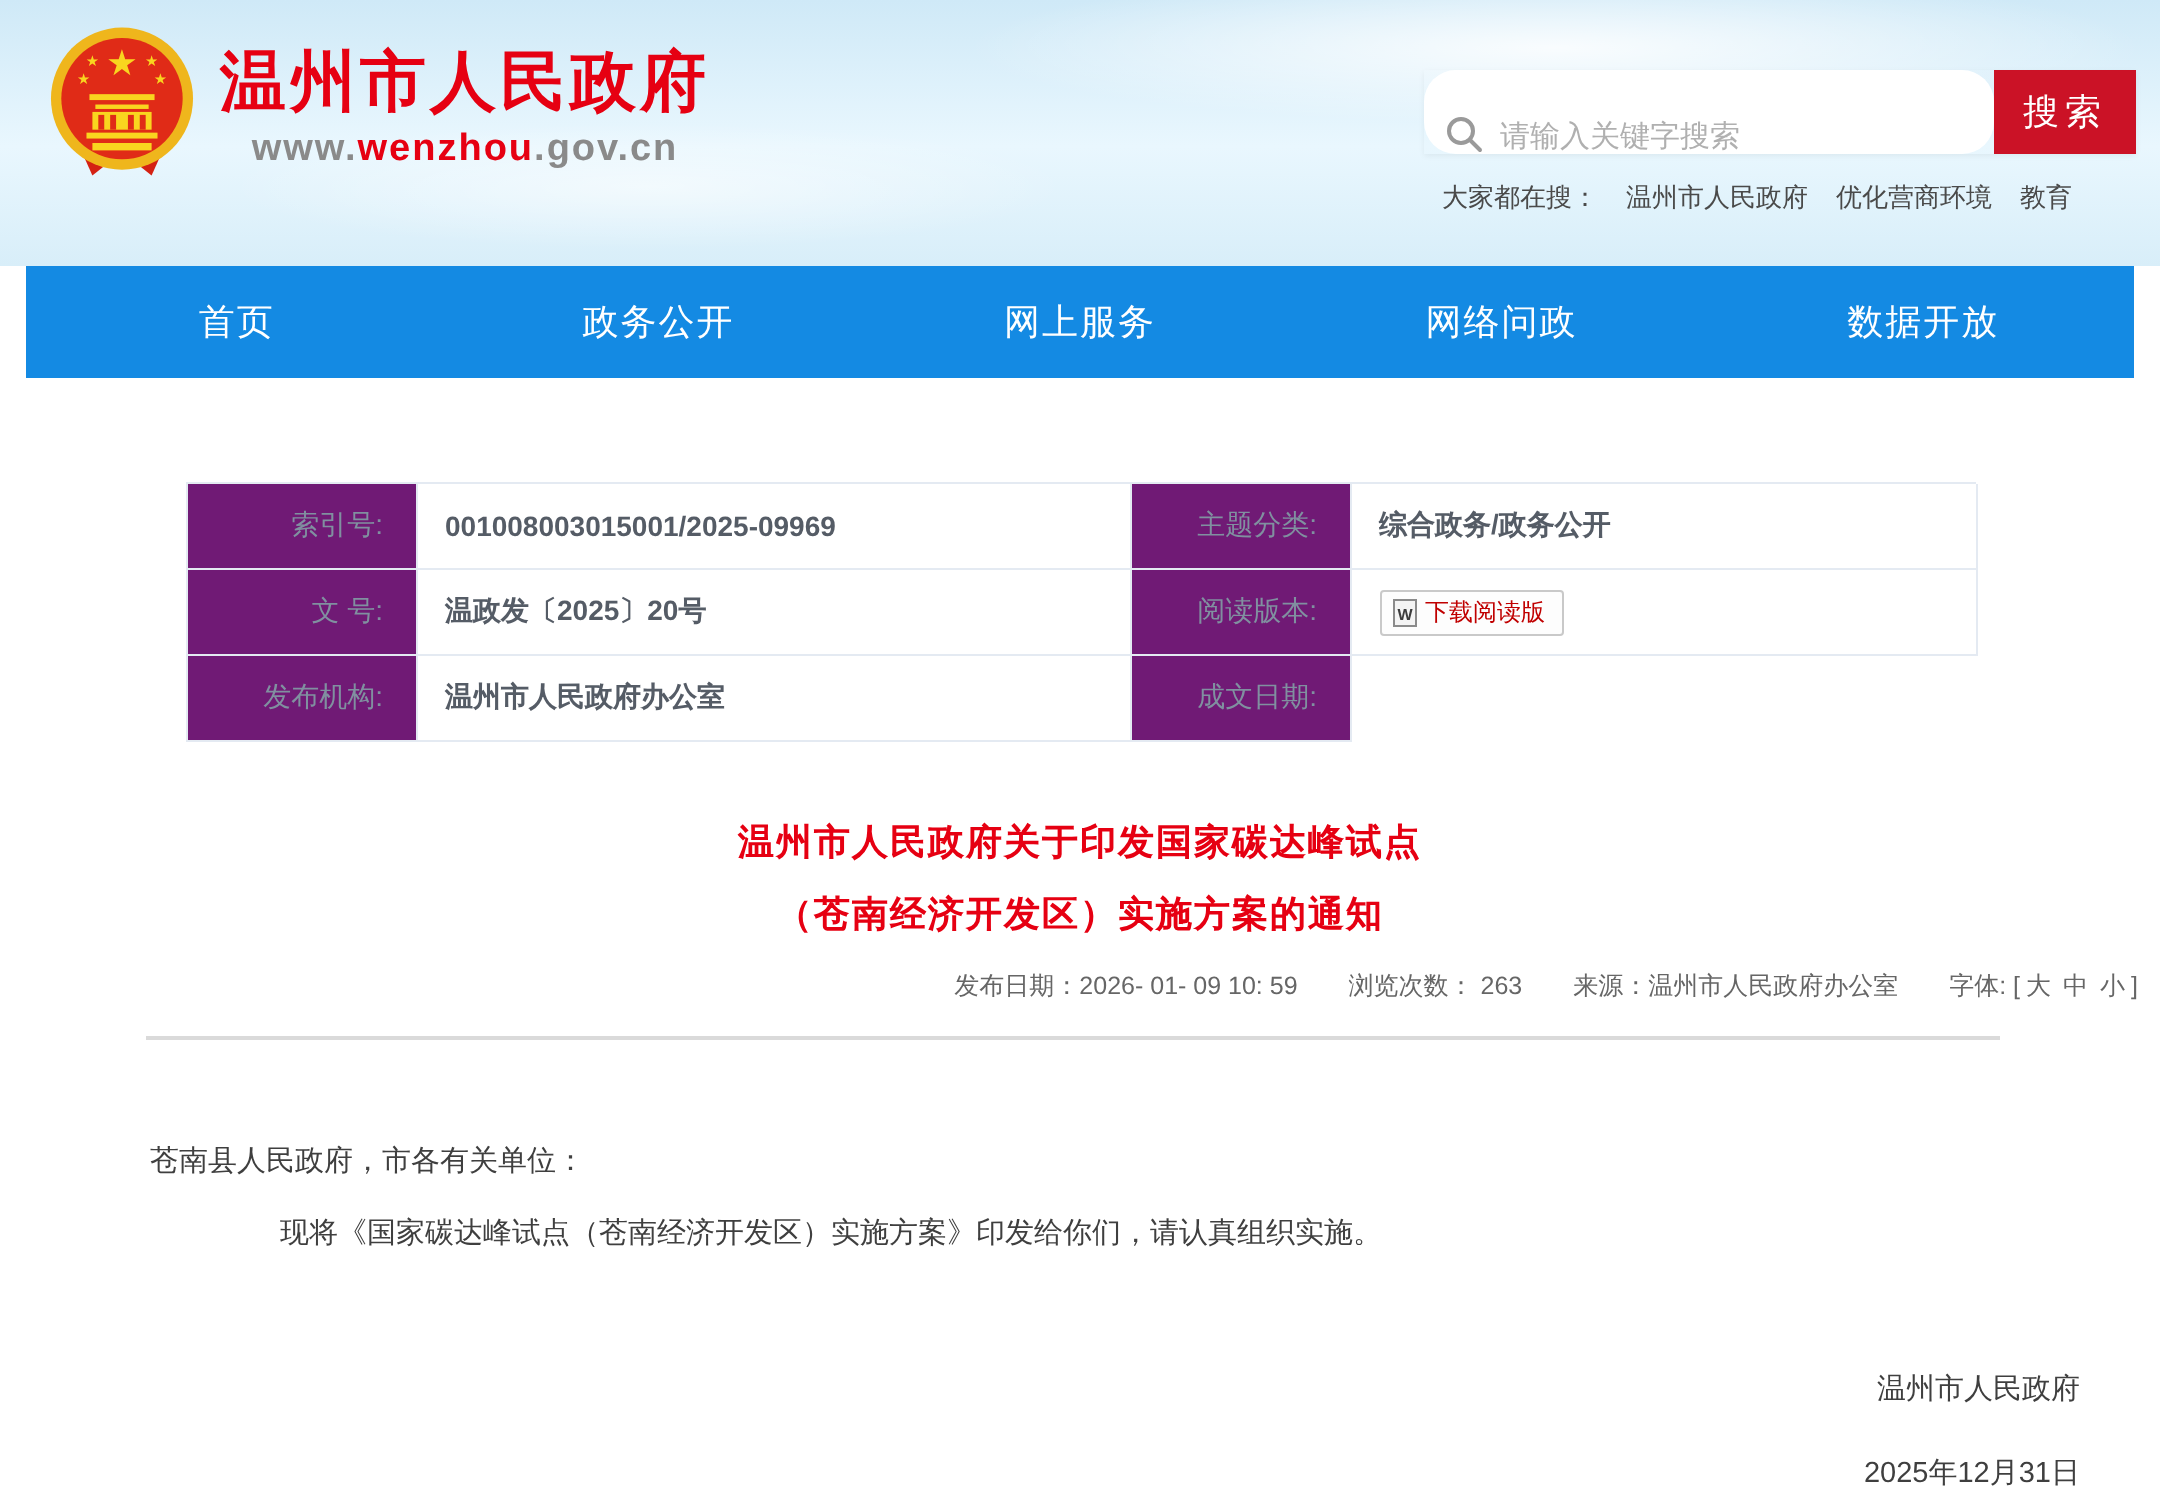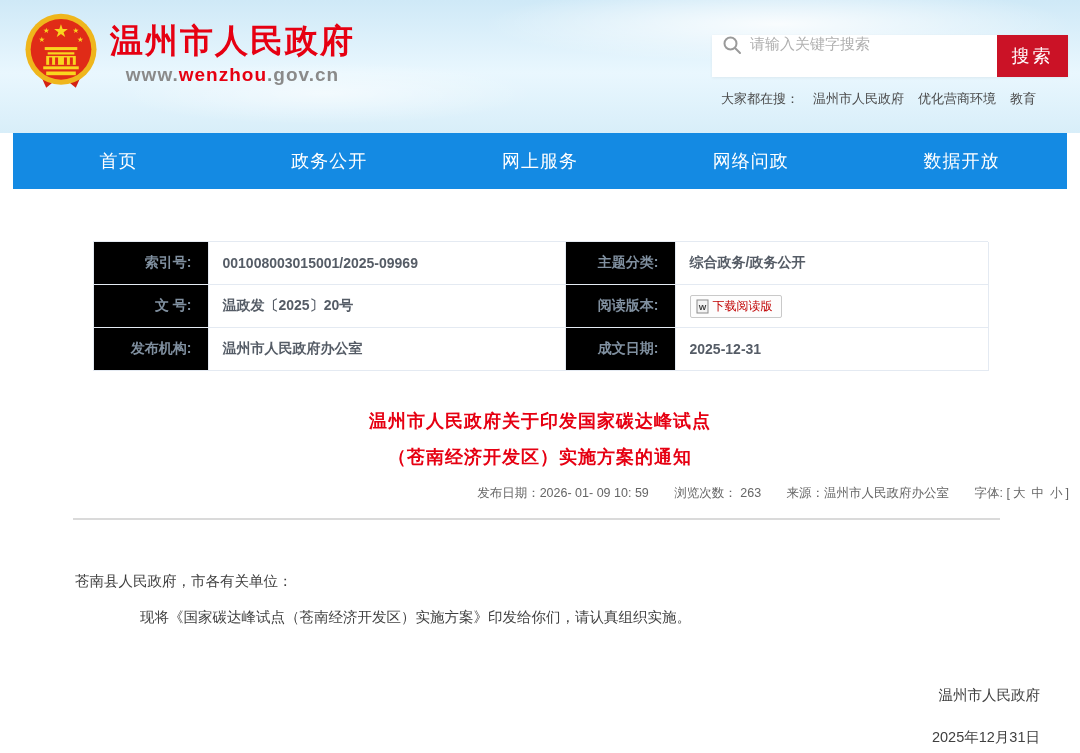--- a/index.html
+++ b/index.html
@@ -21,21 +21,21 @@
       linear-gradient(180deg, #cfe9f7 0%, #e9f7fe 55%, #d8eef9 100%);
   }
   .logo-group { position: absolute; left: 24px; top: 12px; display: flex; align-items: center; }
   .emblem { width: 74px; height: 82px; margin-right: 12px; }
   .site-text { display: flex; flex-direction: column; }
   .site-name { font-size: 33px; font-weight: bold; color: #e60012; letter-spacing: 2px; line-height: 40px; }
   .site-url { font-size: 19px; font-weight: bold; color: #8a8a8a; text-align: center; margin-top: 3px; letter-spacing: 1px; }
   .site-url .hl { color: #e60012; }
 
   .search-row { position: absolute; top: 35px; right: 12px; width: 356px; height: 42px; display: flex; box-shadow: 0 1px 3px rgba(0,0,0,.06); }
-  .search-input-wrap { flex: 1; background: #fff; display: flex; align-items: flex-start; padding: 0 10px; }
+  .search-input-wrap { flex: 1; background: #fff; display: flex; align-items: flex-end; padding: 0 10px; border-radius: 16px; }
   .search-icon { width: 20px; height: 20px; margin-right: 8px; flex: none; }
   .search-input { border: none; outline: none; background: transparent; width: 100%; font-size: 15px; color: #333; font-family: inherit; }
   .search-input::placeholder { color: #b0b0b0; }
   .search-btn { width: 71px; background: #cb1226; color: #fff; border: none; font-size: 18px; letter-spacing: 3px; cursor: pointer; font-family: inherit; }
 
   .hot-search { position: absolute; top: 90px; left: 705px; font-size: 13px; color: #4a4a4a; white-space: nowrap; }
   .hot-search a { color: #4a4a4a; text-decoration: none; margin-left: 14px; }
   .hot-search .hs-label { margin-left: 16px; }
 
   
@@ -45,21 +45,21 @@
   
   main { padding-top: 52px; }
   .doc-table {
     width: 895px; margin: 0 auto;
     display: grid;
     grid-template-columns: 115px 357px 110px 313px;
     border-top: 1px solid #e4eaf2; border-left: 1px solid #e4eaf2;
     font-size: 14px;
   }
   .cell { height: 43px; border-right: 1px solid #e4eaf2; border-bottom: 1px solid #e4eaf2; display: flex; align-items: center; }
-  .cell.lab { background: #000000; color: #8090a0; font-weight: bold; justify-content: flex-end; padding-right: 16px; }
+  .cell.lab { background: #701a75; color: #8090a0; font-weight: normal; justify-content: flex-end; padding-right: 16px; }
   .cell.val { background: #fff; color: #555c66; font-weight: bold; padding-left: 14px; }
   .download-btn {
     display: inline-flex; align-items: center; gap: 4px;
     border: 1px solid #c9c9c9; background: #fdfdfd; border-radius: 2px;
     padding: 2px 8px 2px 5px; font-size: 12px; color: #c00000;
     font-weight: normal; cursor: pointer; font-family: inherit;
   }
 
   
   .article-title { margin-top: 32px; text-align: center; color: #e60012; font-size: 18px; font-weight: bold; line-height: 36px; letter-spacing: 1px; }
@@ -147,21 +147,20 @@
           <rect x="1" y="1" width="11" height="13" fill="#f4f4f4" stroke="#8b8b8b"></rect>
           <text x="6.5" y="11" font-size="8" fill="#3c3c3c" text-anchor="middle" font-weight="bold">W</text>
         </svg>
         <span>下载阅读版</span>
       </button>
     </div>
 
     <div class="cell lab">发布机构:</div>
     <div class="cell val">温州市人民政府办公室</div>
     <div class="cell lab">成文日期:</div>
-    <div class="cell val">2025-12-31</div>
   </div>
 
   <h1 class="article-title">
     <div>温州市人民政府关于印发国家碳达峰试点</div>
     <div>（苍南经济开发区）实施方案的通知</div>
   </h1>
 
   <div class="article-meta">
     <span class="grp"><span>发布日期：</span><span>2026- 01- 09 10: 59</span></span>
     <span class="grp"><span>浏览次数：</span> <span>263</span></span>

